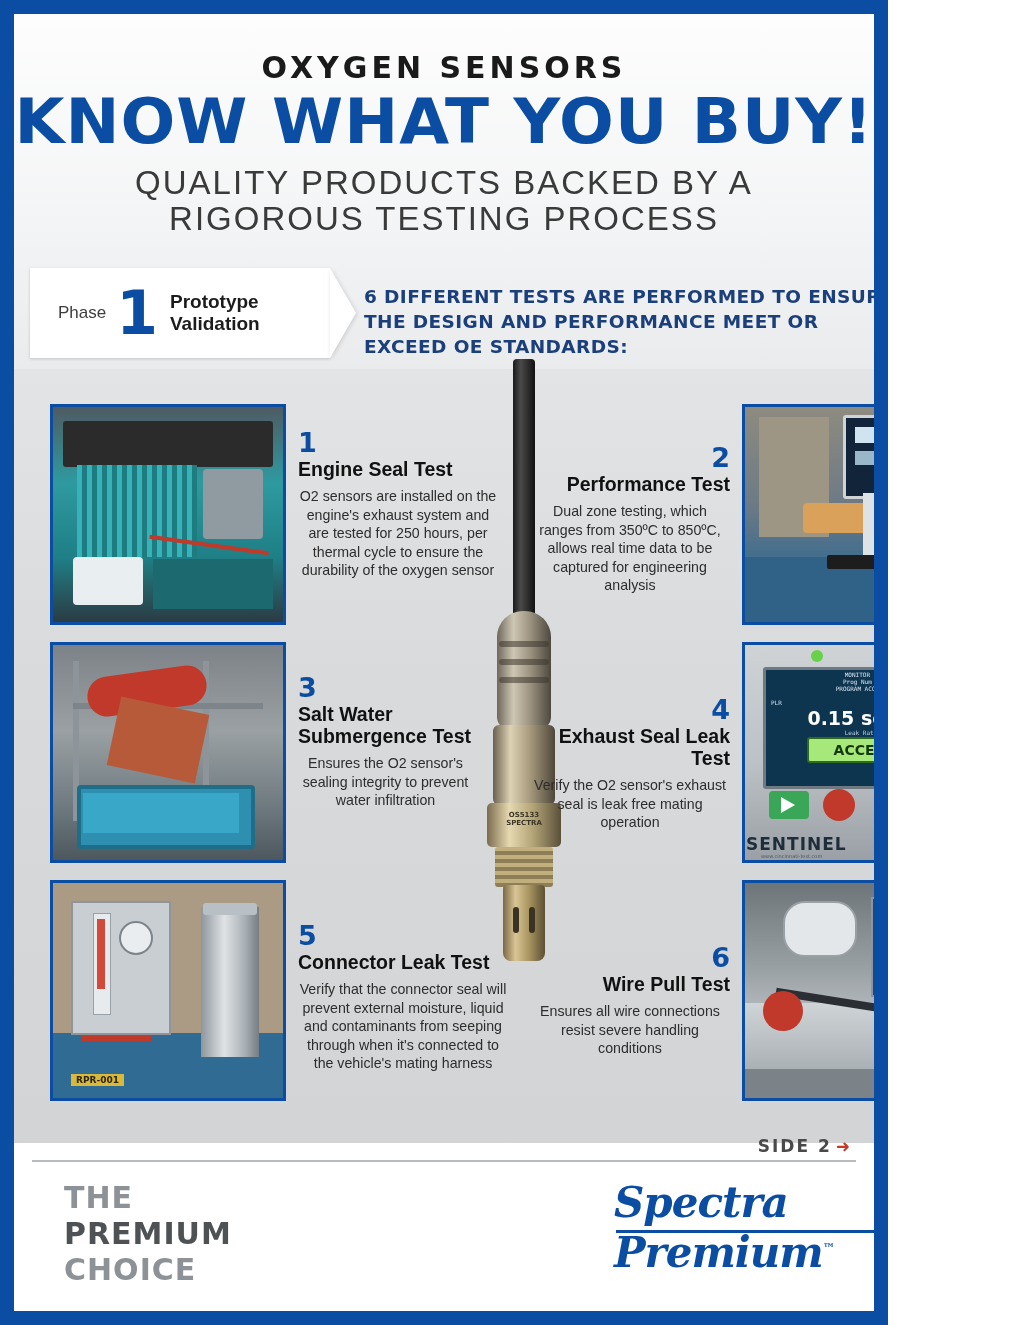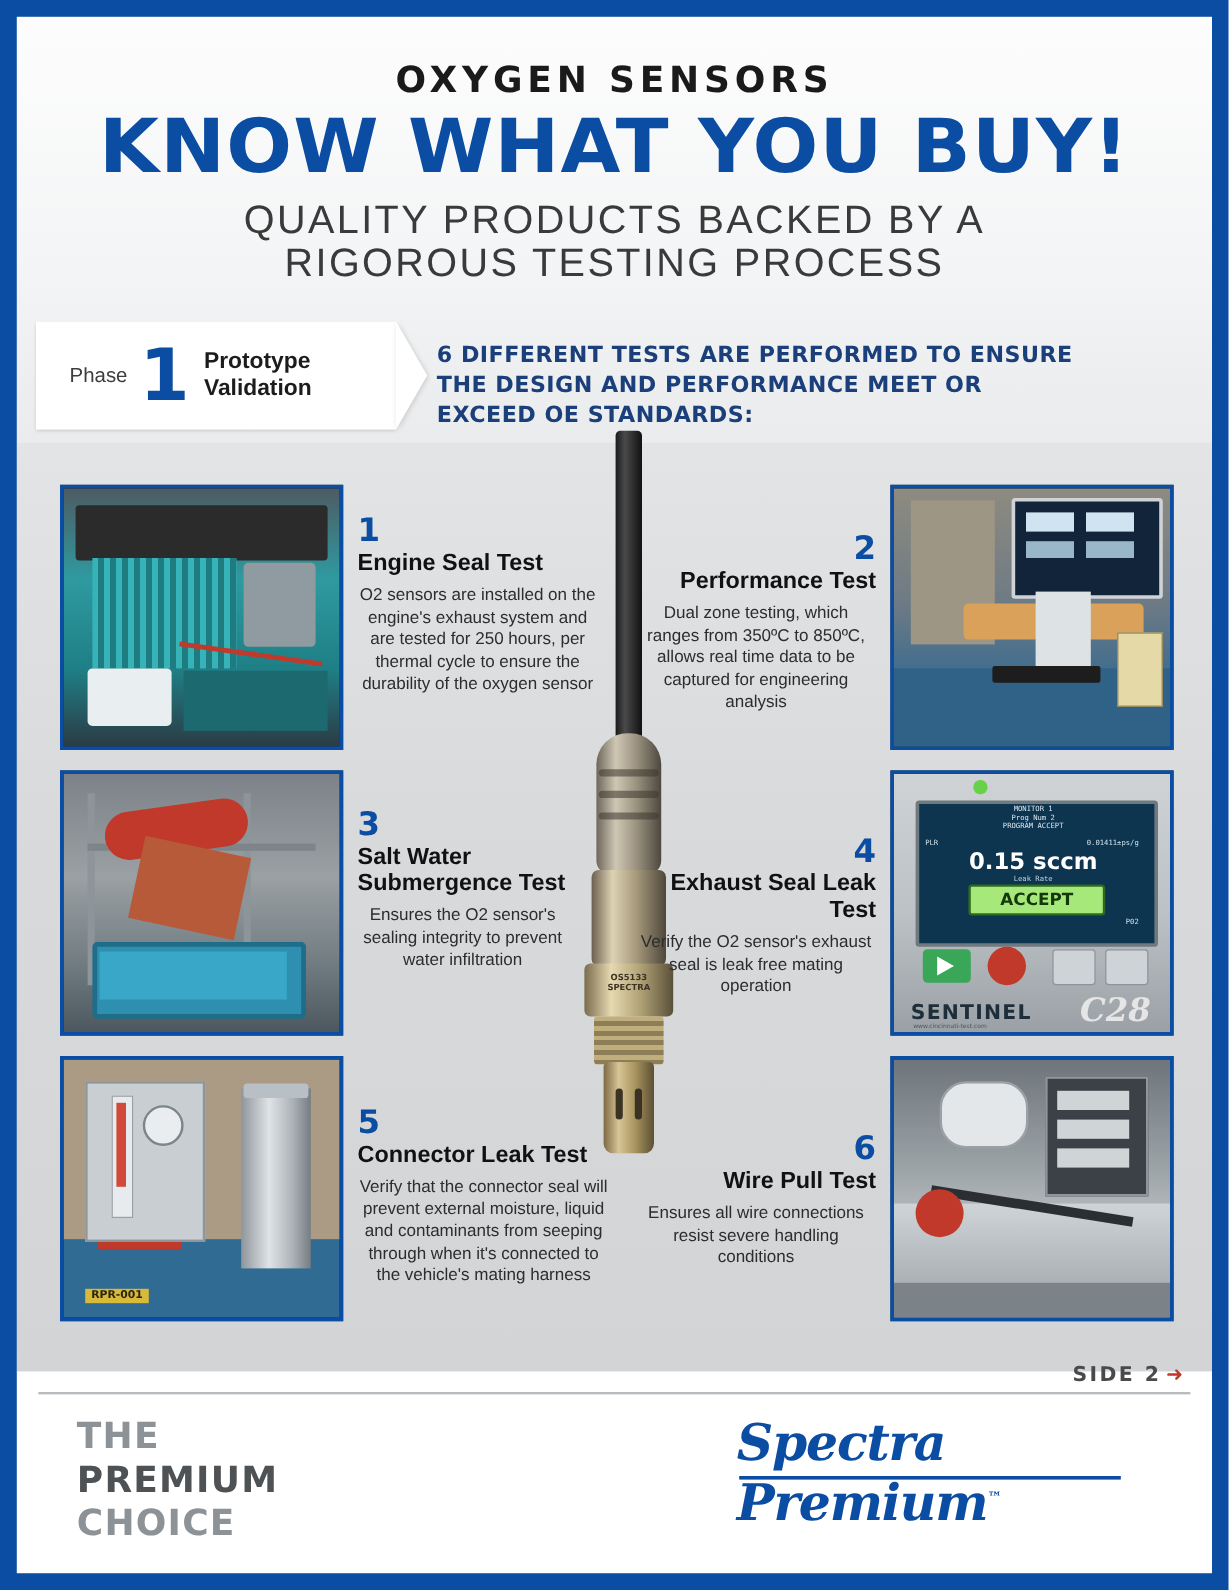--- a/index.html
+++ b/index.html
@@ -5,21 +5,21 @@
   html, body {
     margin: 0;
     padding: 0;
     background: #ffffff;
   }
   body {
     font-family: "Liberation Sans", sans-serif;
   }
   #page {
     position: relative;
-    width: 1024px;
+    width: 888px;
     height: 1325px;
     background: #ffffff;
     overflow: hidden;
   }
   
   .frame-outer {
     position: absolute;
     inset: 0;
     background: #0b4da2;
   }
@@ -465,21 +465,21 @@
       <div style="position:absolute;right:26px;top:54px;color:#cfe0ea;font-size:6px;font-family:'DejaVu Sans Mono',monospace">0.01411±ps/g</div>
       <div style="position:absolute;left:24px;top:62px;width:184px;text-align:center;color:#ffffff;font-size:19px;font-weight:bold;font-family:'DejaVu Sans',sans-serif">0.15  sccm</div>
       <div style="position:absolute;left:24px;top:84px;width:184px;text-align:center;color:#bcd2e0;font-size:6px;font-family:'DejaVu Sans Mono',monospace">Leak Rate</div>
       <div style="position:absolute;left:62px;top:92px;width:110px;height:22px;background:#a6e87a;border:2px solid #2f6b1f;border-radius:3px;color:#14380a;font-size:14px;font-weight:bold;text-align:center;line-height:22px;font-family:'DejaVu Sans',sans-serif">ACCEPT</div>
       <div style="position:absolute;right:26px;top:120px;color:#cfe0ea;font-size:6px;font-family:'DejaVu Sans Mono',monospace">P02</div>
       <div class="blk" style="left:24px;top:146px;width:40px;height:28px;background:#3aa657;border-radius:4px"></div>
       <div class="blk" style="left:36px;top:152px;width:0;height:0;border-top:8px solid transparent;border-bottom:8px solid transparent;border-left:14px solid #ffffff"></div>
       <div class="blk" style="left:78px;top:144px;width:32px;height:32px;background:#c0392b;border-radius:50%"></div>
       <div class="blk" style="left:132px;top:146px;width:34px;height:28px;background:#cdd3d7;border:1px solid #8d949a;border-radius:3px"></div>
       <div class="blk" style="left:176px;top:146px;width:34px;height:28px;background:#cdd3d7;border:1px solid #8d949a;border-radius:3px"></div>
-      <div style="position:absolute;left:14px;bottom:6px;color:#1e2d3a;font-size:17px;font-weight:bold;letter-spacing:1px;font-family:'DejaVu Sans',sans-serif">SENTINEL</div>
+      <div style="position:absolute;left:1px;bottom:6px;color:#1e2d3a;font-size:17px;font-weight:bold;letter-spacing:1px;font-family:'DejaVu Sans',sans-serif">SENTINEL</div>
       <div style="position:absolute;right:16px;bottom:2px;color:#e5e5e5;font-size:27px;font-style:italic;font-weight:bold;font-family:'DejaVu Serif',serif">C28</div>
       <div style="position:absolute;left:16px;bottom:1px;color:#4a575f;font-size:5px;font-family:'DejaVu Sans',sans-serif">www.cincinnati-test.com</div>
     </div>
     <div class="txt-right" style="left:516px;top:682px;width:200px">
       <div class="testnum">4</div>
       <div class="testtitle">Exhaust Seal Leak Test</div>
       <div class="testbody">Verify the O2 sensor's exhaust seal is leak free mating operation</div>
     </div>
 
     <div class="photo" style="left:36px;top:866px;width:230px;height:215px">

